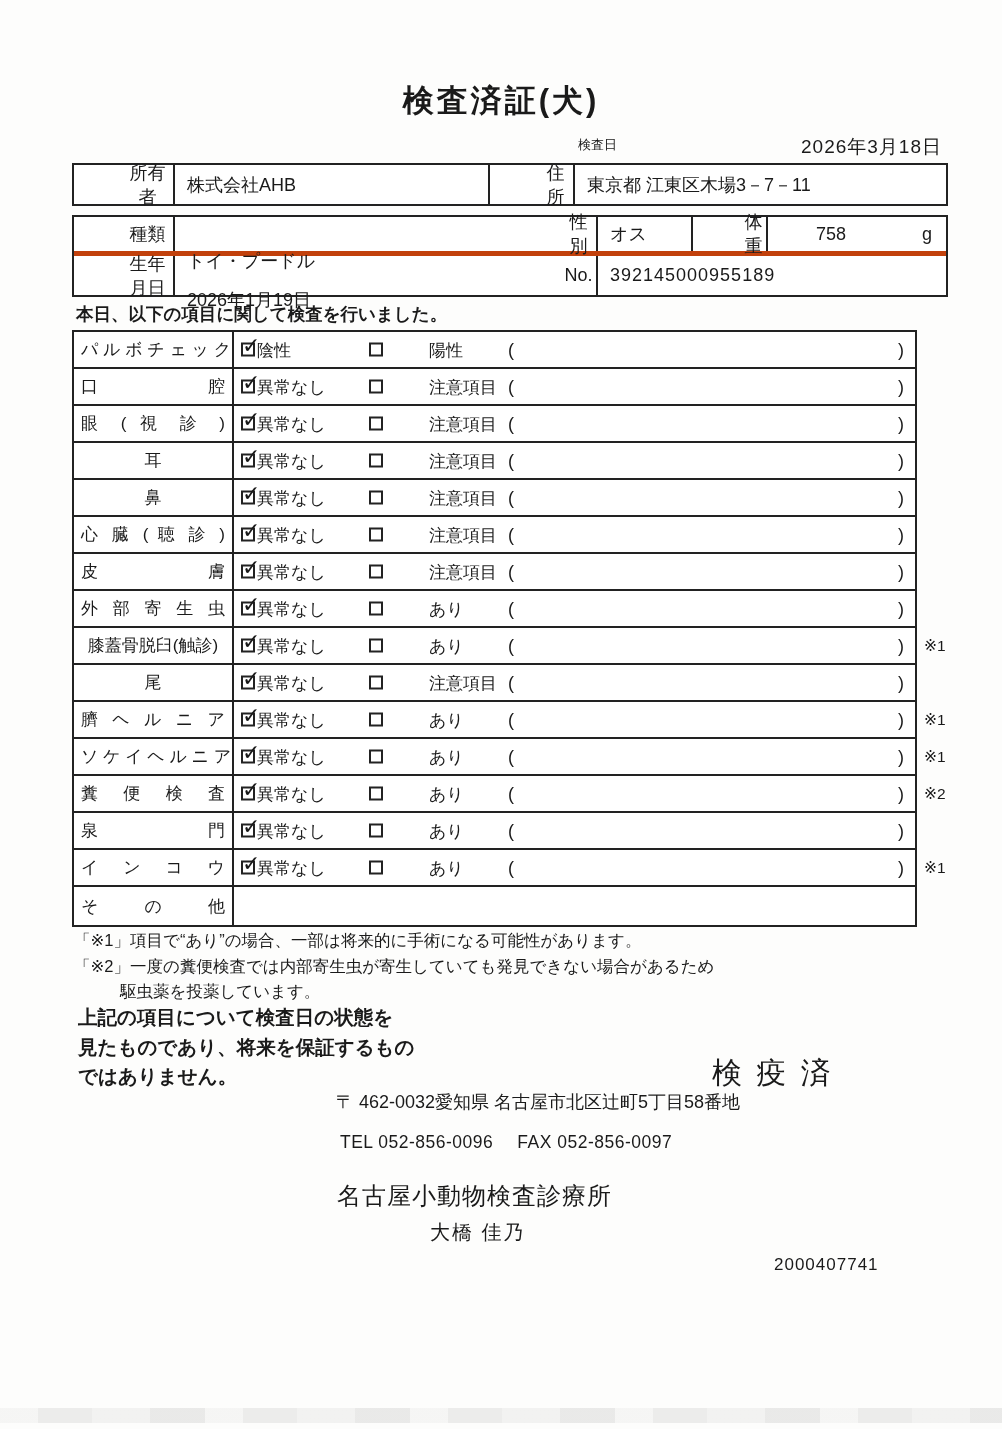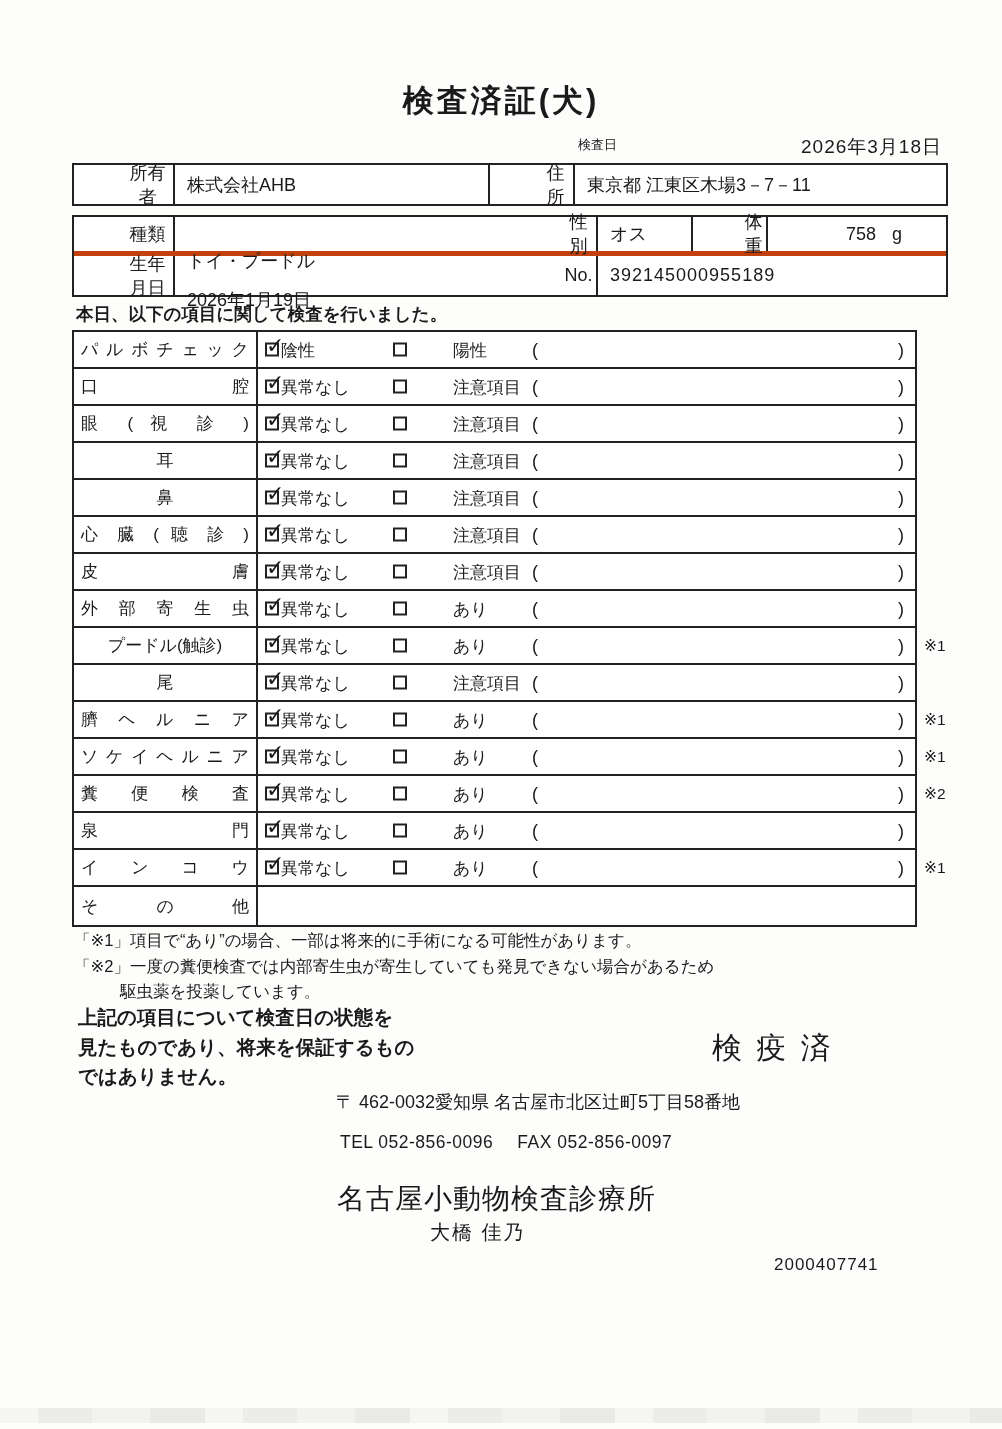--- a/index.html
+++ b/index.html
@@ -19,51 +19,51 @@
   .tblA{top:163px;}
   .tblB{top:215px;}
   .tr{display:flex;height:39px;box-sizing:border-box;}
   .tblB .tr:first-child{border-bottom:5px solid #c2410c;}
   .td{box-sizing:border-box;display:flex;align-items:center;font-size:18px;padding-left:48px;}
   .td.div{border-right:2px solid #222;}
   .lbl{justify-content:center;text-align:center;}
   .val{padding-left:12px;}
   .w-owner{width:101px;} .w-ownerval{width:315px;} .w-addr{width:85px;} .w-addrval{flex:1;}
   .w-breed{width:101px;} .w-breedval{width:338px;margin-top:44px;} .w-sex{width:85px;} .w-sexval{width:95px;}
-  .w-weight{width:75px;} .w-weightval{flex:1;justify-content:center;padding-right:14px;gap:16px;}
+  .w-weight{width:75px;} .w-weightval{flex:1;justify-content:space-between;padding-right:14px;gap:16px;}
   .w-no{width:85px;} .w-noval{flex:1;letter-spacing:1px;}
   
   .intro{top:302px;left:76px;font-size:17.5px;font-weight:bold;}
   
   .checklist{top:330px;left:72px;width:845px;border:2px solid #222;box-sizing:border-box;background:#fff;}
   .cl-row{display:flex;height:37px;border-bottom:2px solid #222;box-sizing:border-box;position:relative;}
   .cl-row:last-child{border-bottom:none;height:38px;}
-  .cl-label{width:184px;border-right:2px solid #222;box-sizing:border-box;display:flex;align-items:center;padding:0 7px;font-size:17px;white-space:nowrap;overflow:visible;}
+  .cl-label{width:160px;border-right:2px solid #222;box-sizing:border-box;display:flex;align-items:center;padding:0 7px;font-size:17px;white-space:nowrap;overflow:visible;}
   .cl-label span{width:100%;display:inline-block;}
   .cl-label.just span{text-align:justify;text-align-last:justify;}
   .cl-label.ctr span{text-align:center;}
   .cl-content{flex:1;position:relative;font-size:17px;}
   .opt{position:absolute;top:50%;transform:translateY(-50%);display:flex;align-items:center;}
   .opt1{left:7px;} .opt2{left:135px;gap:44px;}
   .cb{width:14px;height:14px;border:2px solid #222;box-sizing:border-box;position:relative;flex:none;margin-right:2px;background:#fff;}
   .tick{position:absolute;left:-1px;top:-10px;font-size:22px;font-weight:bold;line-height:1;color:#1a1a1a;}
   .po{position:absolute;left:274px;top:50%;transform:translateY(-50%);font-size:18px;}
   .pc{position:absolute;right:11px;top:50%;transform:translateY(-50%);font-size:18px;}
   .note{position:absolute;left:calc(100% + 9px);top:50%;transform:translateY(-50%);font-size:15.5px;white-space:nowrap;}
   
   .footnotes{top:928px;left:74px;font-size:16.5px;line-height:25.5px;}
   .fn-indent{margin-left:46px;}
   
   .disclaimer{top:1003px;left:78px;font-size:19.5px;font-weight:bold;line-height:29.5px;}
   
-  .stamp{top:1028px;left:712px;font-size:30px;letter-spacing:3px;text-align:right;}
+  .stamp{top:1053px;left:712px;font-size:30px;letter-spacing:3px;text-align:right;}
   
   .clinic-addr{top:1090px;left:336px;font-size:18px;display:flex;}
   .clinic-tel{top:1132px;left:340px;font-size:17.5px;display:flex;gap:24px;letter-spacing:0.5px;}
-  .clinic-name{top:1180px;left:337px;font-size:28px;letter-spacing:1px;}
+  .clinic-name{top:1180px;left:337px;font-size:24px;letter-spacing:1px;}
   .vet-name{top:1219px;left:430px;font-size:20px;letter-spacing:2px;}
   .serial{top:1255px;left:774px;font-size:17px;letter-spacing:1px;}
   
   .artifact{top:1408px;left:0;width:1002px;height:15px;
     background:repeating-linear-gradient(90deg,#f4f4f3 0 38px,#e9e9e8 38px 92px,#f0f0ef 92px 150px,#e6e6e5 150px 205px);
     opacity:0.85;}
 </style>
 </head>
 <body>
 
@@ -251,21 +251,21 @@
         <span class="opt opt2">
           <span class="cb"></span>
           <span>あり</span>
         </span>
         <span class="po">(</span>
         <span class="pc">)</span>
       </div>
     </div>
     <div class="cl-row">
       <div class="cl-label ctr">
-        <span>プードル(触診)</span>
+        <span>膝蓋骨脱臼(触診)</span>
       </div>
       <div class="cl-content">
         <span class="opt opt1">
           <span class="cb">
             <span class="tick">✓</span>
           </span>
           <span>異常なし</span>
         </span>
         <span class="opt opt2">
           <span class="cb"></span>

